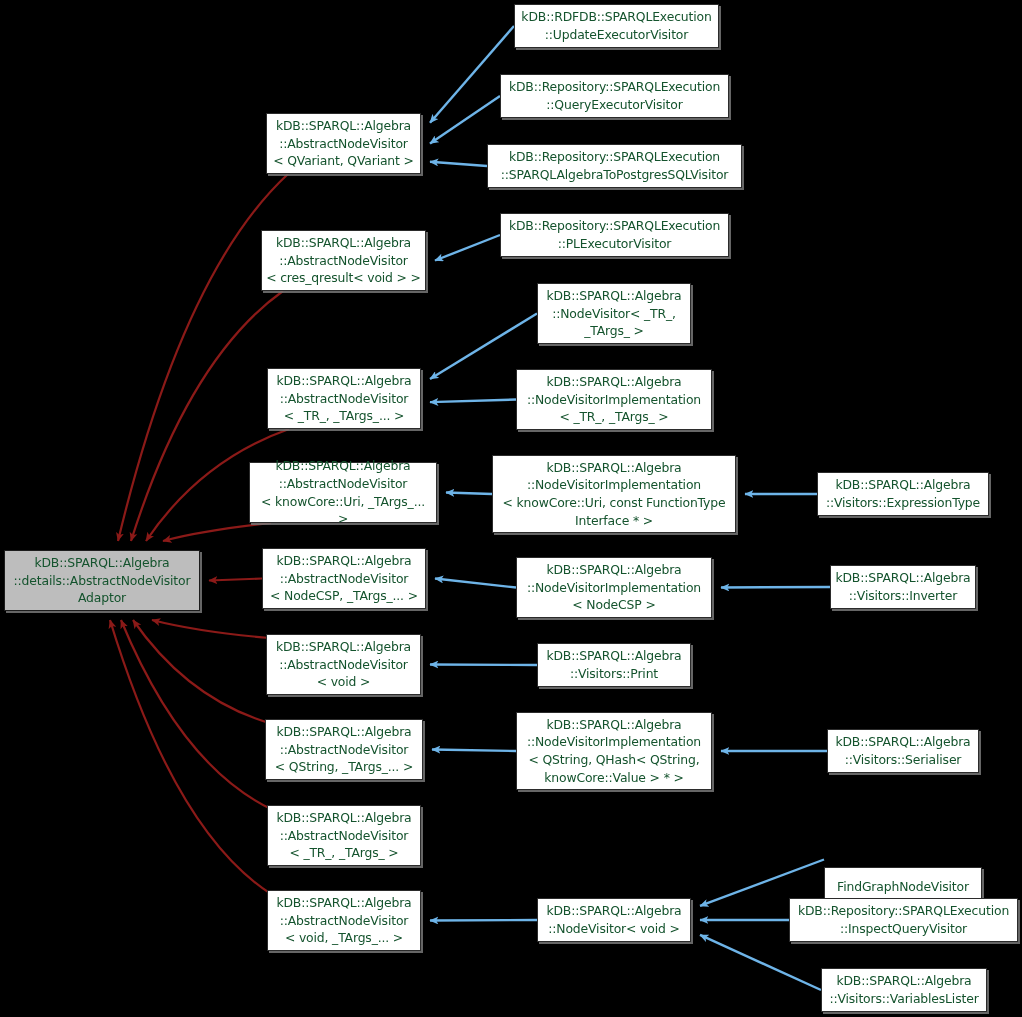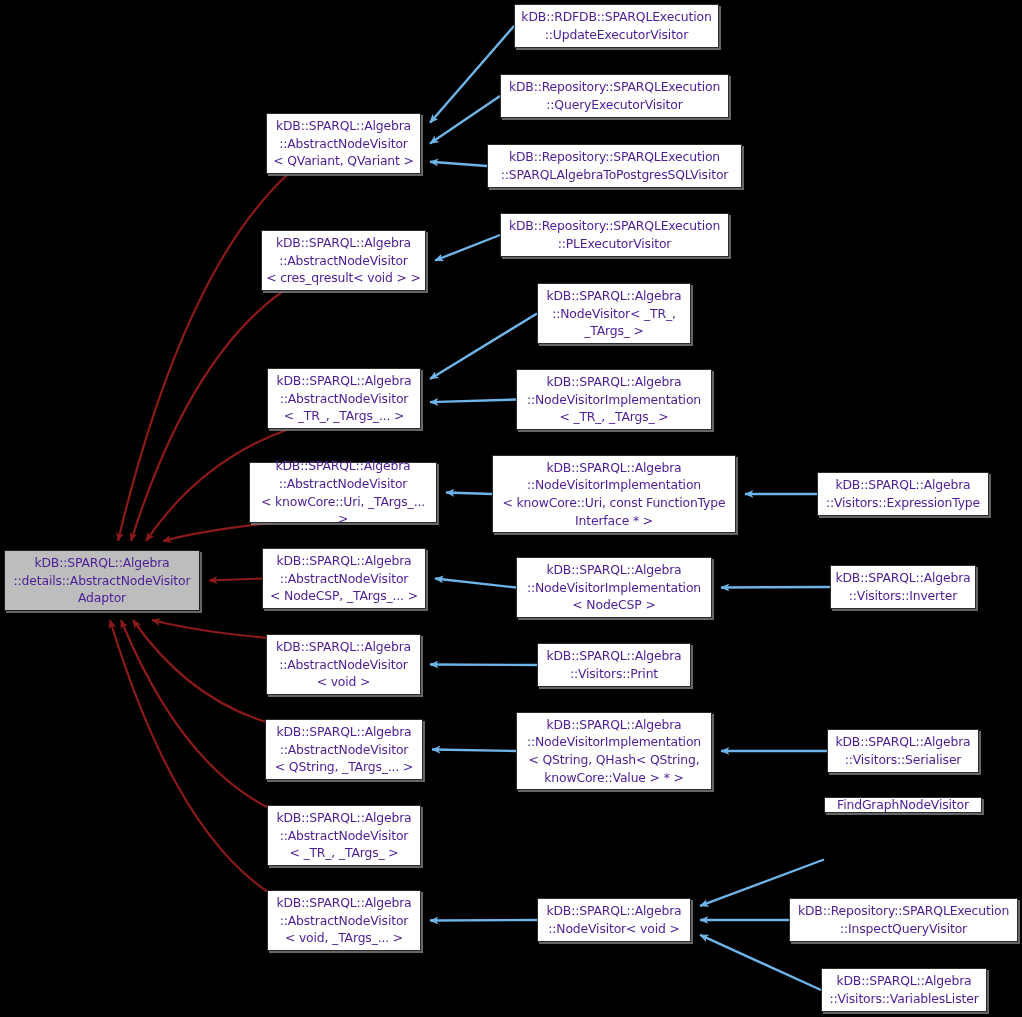--- a/index.html
+++ b/index.html
@@ -26,21 +26,21 @@
   .node {
     position: absolute;
     box-sizing: border-box;
     background: #ffffff;
     border: 1px solid #2b2b2b;
     box-shadow: 2px 2px 0 rgba(120,120,120,0.85);
     display: flex;
     align-items: center;
     justify-content: center;
     text-align: center;
-    color: #4c1d95;
+    color: #14532d;
     font-size: 12.4px;
     line-height: 17.6px;
     letter-spacing: -0.15px;
     white-space: pre-line;
     padding: 0 4px;
   }
   .node.root {
     background: #bdbdbd;
     border: 1px solid #1c1c1c;
   }
@@ -144,19 +144,19 @@
 &lt; QString, QHash&lt; QString,
 knowCore::Value &gt; * &gt;</div>
       <div class="node" style="left: 537px; top: 898px; width: 154px; height: 44px;">kDB::SPARQL::Algebra
 ::NodeVisitor&lt; void &gt;</div>
       <div class="node" style="left: 817px; top: 472px; width: 172px; height: 44px;">kDB::SPARQL::Algebra
 ::Visitors::ExpressionType</div>
       <div class="node" style="left: 830px; top: 565px; width: 146px; height: 44px;">kDB::SPARQL::Algebra
 ::Visitors::Inverter</div>
       <div class="node" style="left: 827px; top: 729px; width: 152px; height: 44px;">kDB::SPARQL::Algebra
 ::Visitors::Serialiser</div>
-      <div class="node" style="left: 824px; top: 797px; width: 158px; height: 16px;">FindGraphNodeVisitor</div>
+      <div class="node" style="left: 824px; top: 867px; width: 158px; height: 39px;">FindGraphNodeVisitor</div>
       <div class="node" style="left: 789px; top: 898px; width: 229px; height: 44px;">kDB::Repository::SPARQLExecution
 ::InspectQueryVisitor</div>
       <div class="node" style="left: 821px; top: 968px; width: 166px; height: 44px;">kDB::SPARQL::Algebra
 ::Visitors::VariablesLister</div>
     </div>
 </div>
 
 </body></html>

